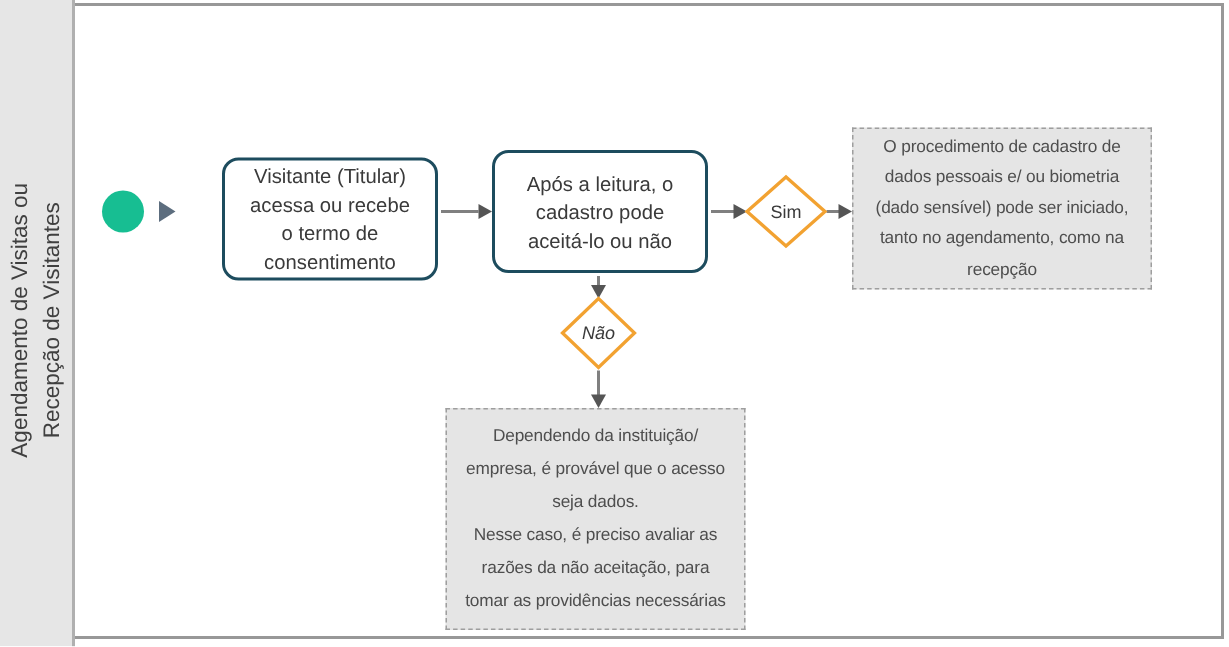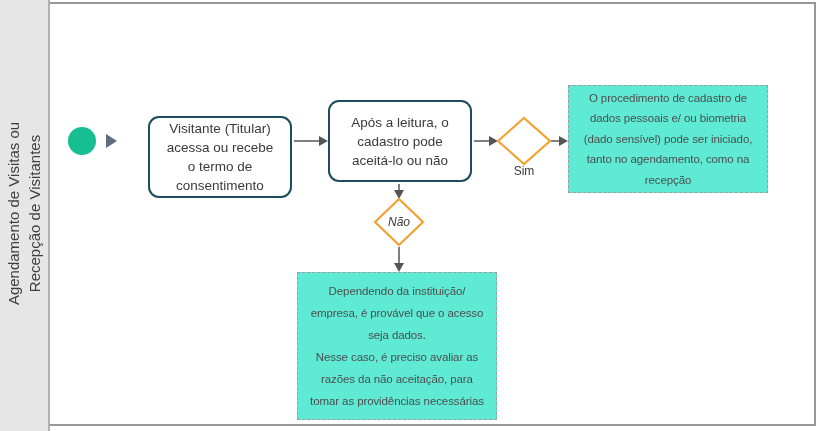--- a/index.html
+++ b/index.html
@@ -69,26 +69,26 @@
     border-radius: 11px;
     display: flex;
     align-items: center;
     justify-content: center;
     text-align: center;
     color: var(--task_text);
     font-size: 13.5px;
     line-height: 19px;
     white-space: pre-line;
   }
-  .task-1 { left: 148px; top: 116px; }
+  .task-1 { left: 148px; top: 105px; }
   .task-2 { left: 328px; top: 100px; }
   
   .note {
     position: absolute;
-    background: #5eead4;
+    background: #e5e5e5;
     border: 1px dashed var(--note_border);
     display: flex;
     align-items: center;
     justify-content: center;
     text-align: center;
     color: var(--note_text);
     font-size: 11.5px;
     letter-spacing: -0.1px;
     white-space: pre;
   }
@@ -101,21 +101,21 @@
   .gateway-shape { fill: #ffffff; stroke: var(--gateway_border); stroke-width: 2.2; stroke-linejoin: miter; }
   
   .gw-label {
     position: absolute;
     width: 48px;
     text-align: center;
     color: var(--task_text);
     font-size: 12px;
     line-height: 14px;
   }
-  .gw-label-sim { left: 500px; top: 134px; margin-top: 30px; }
+  .gw-label-sim { left: 500px; top: 134px; }
   .gw-label-nao { left: 375px; top: 215px; font-style: italic; }
 </style>
 </head>
 <body>
 
 <div class="stage">
 
   <div class="pool-body"></div>
 
   <div class="lane-header">

